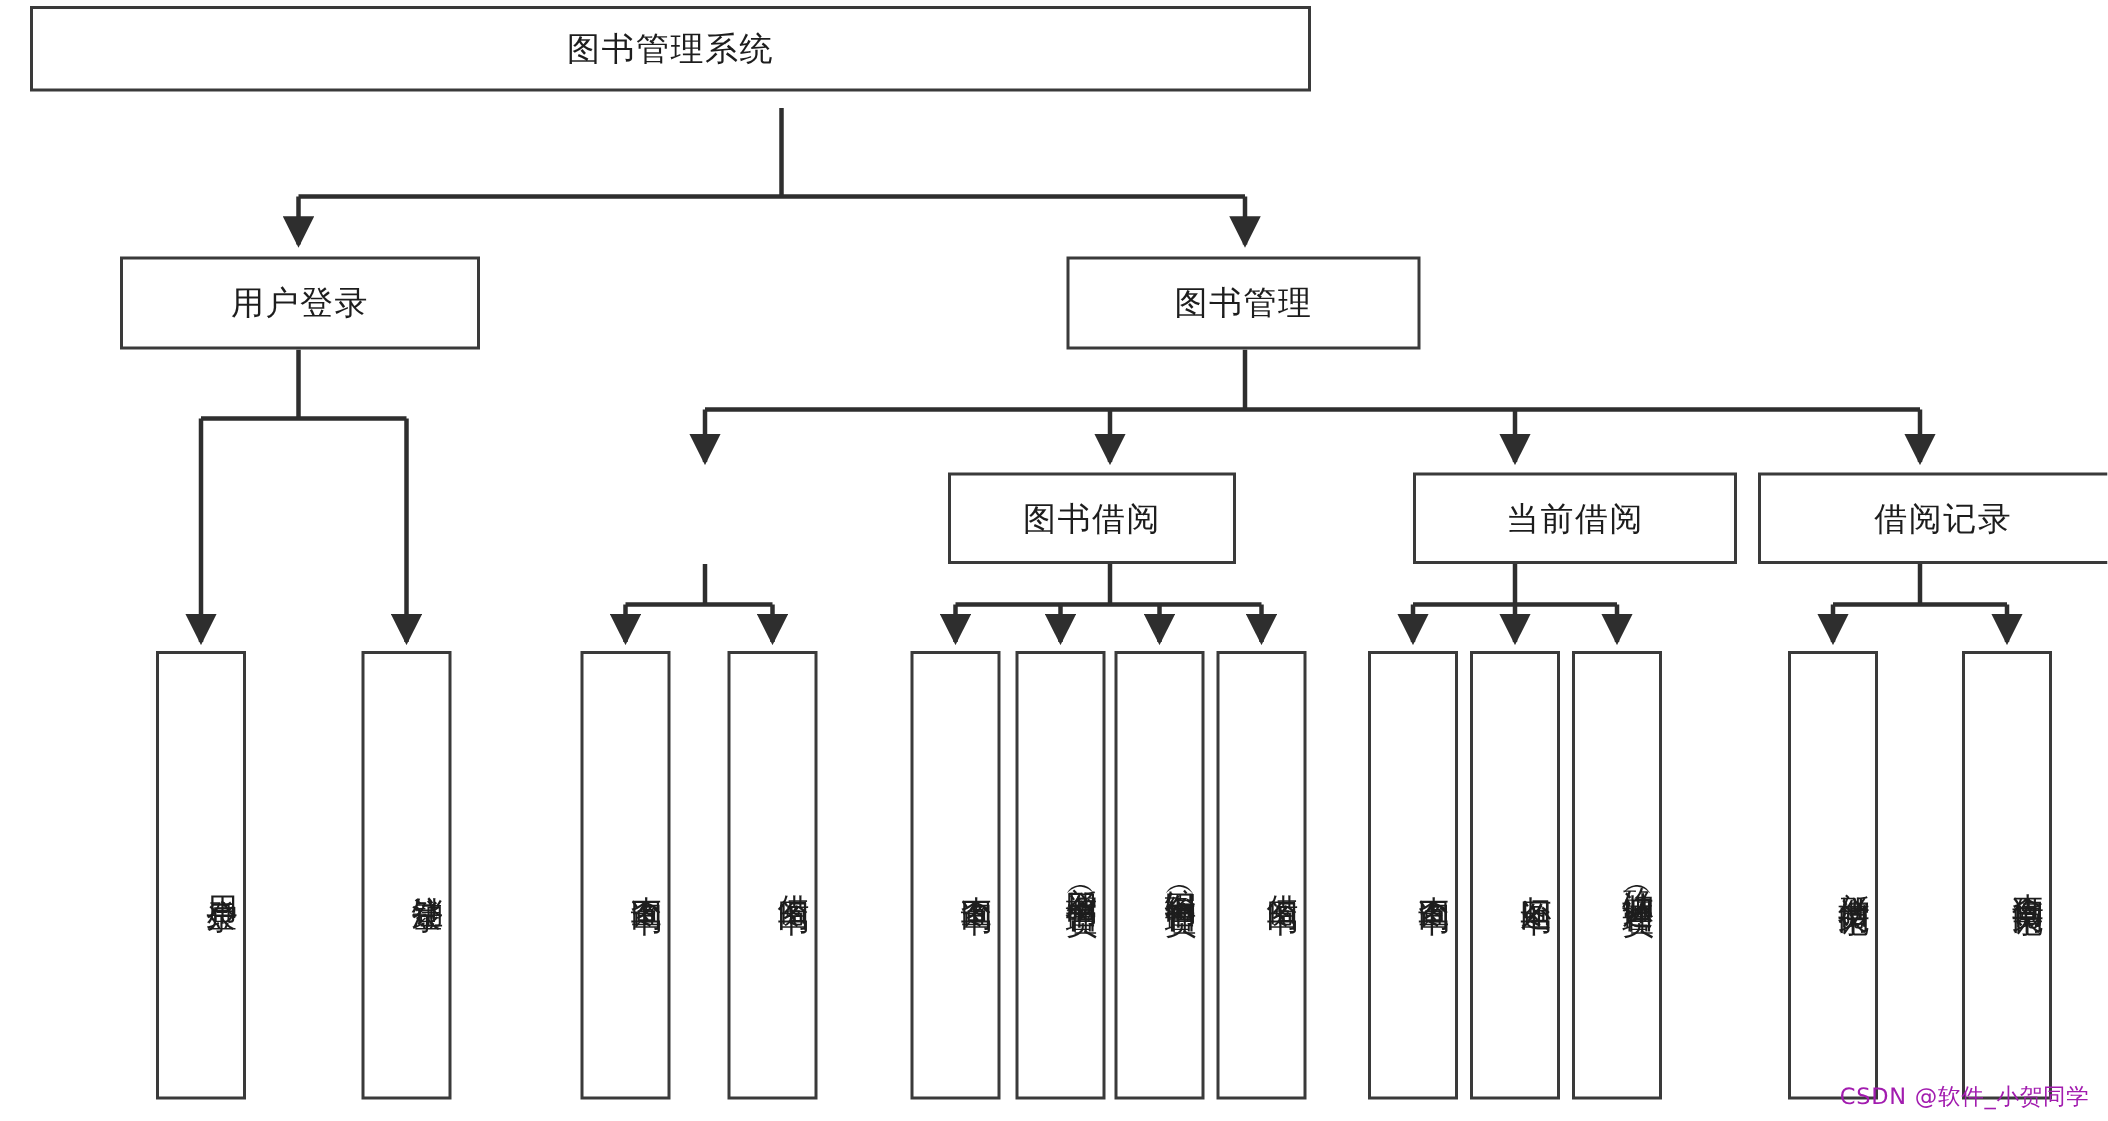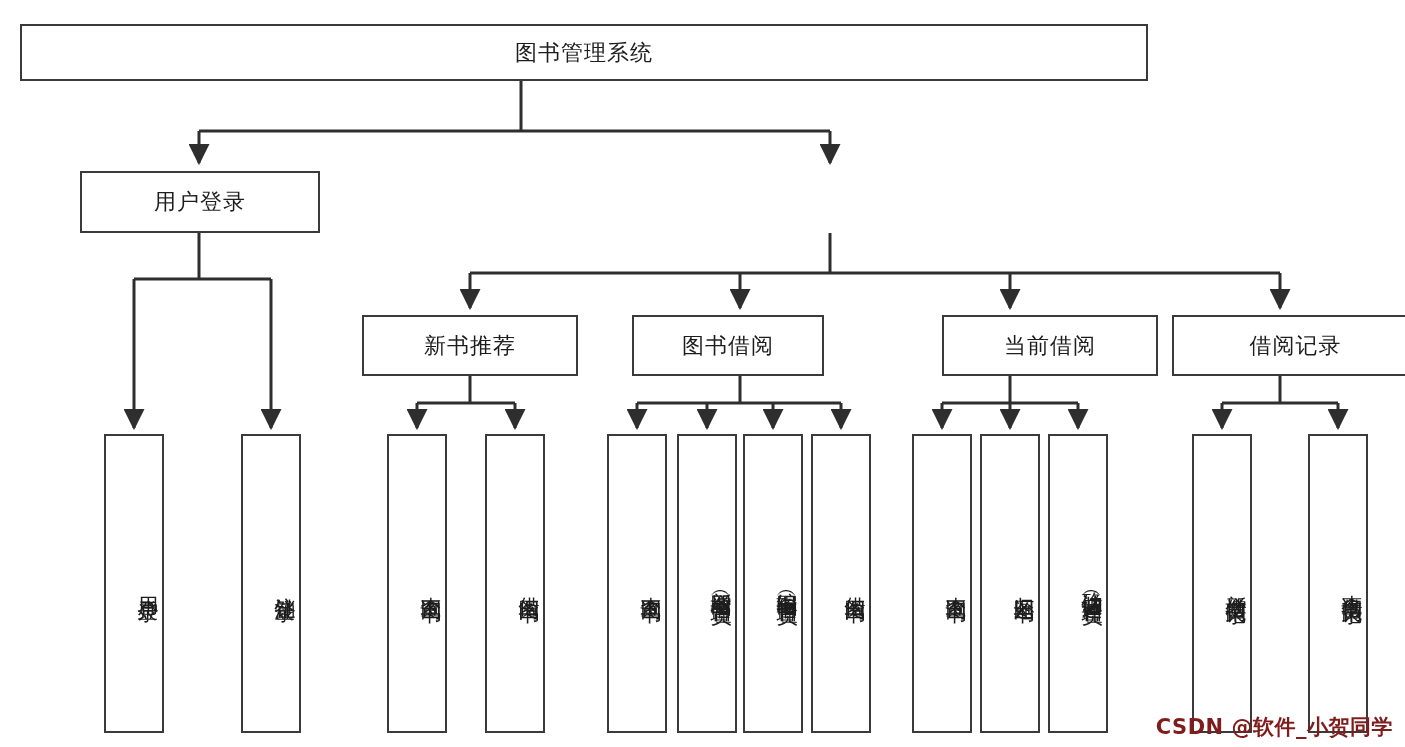--- a/index.html
+++ b/index.html
@@ -49,26 +49,25 @@
     align-items: flex-start;
     justify-content: center;
   }
   .node.v.toppad {
     align-items: flex-start;
   }
   #watermark {
     position: absolute;
     right: 12px;
     bottom: 6px;
-    font-size: 21px;
-    color: #7f1d1d;
+    font-size: 15px;
+    color: #a21caf;
     letter-spacing: 0.5px;
     z-index: 5;
     white-space: nowrap;
-    font-weight: bold;
   }
 </style>
 </head>
 <body>
 
 <div id="canvas">
 
   <svg id="edges" viewBox="0 0 1405 747" xmlns="http://www.w3.org/2000/svg">
     <defs>
       <marker id="arw" viewBox="0 0 10 10" refX="9" refY="5" markerWidth="7" markerHeight="7" orient="auto-start-reverse">
@@ -112,25 +111,25 @@
       <path d="M 1010 403 L 1010 428" marker-end="url(#arw)"></path>
       <path d="M 1078 403 L 1078 428" marker-end="url(#arw)"></path>
 
       <path d="M 1280 376 L 1280 403"></path>
       <path d="M 1222 403 L 1338 403"></path>
       <path d="M 1222 403 L 1222 428" marker-end="url(#arw)"></path>
       <path d="M 1338 403 L 1338 428" marker-end="url(#arw)"></path>
     </g>
   </svg>
 
-  <div class="node h" style="left:20px; top:24px; width:1128px; height:57px;">图书管理系统</div>
+  <div class="node h" style="left:20px; top:4px; width:854px; height:57px;">图书管理系统</div>
 
   <div class="node h" style="left:80px; top:171px; width:240px; height:62px;">用户登录</div>
+  <div class="node h" style="left:711px; top:171px; width:236px; height:62px;">图书管理</div>
 
-  <div class="node h" style="left:362px; top:315px; width:216px; height:61px;">新书推荐</div>
   <div class="node h" style="left:632px; top:315px; width:192px; height:61px;">图书借阅</div>
   <div class="node h" style="left:902px; top:315px; width:216px; height:61px;margin-left:40px;">当前借阅</div>
   <div class="node h" style="left:1172px; top:315px; width:247px; height:61px;">借阅记录</div>
 
   <div class="node v" style="left:104px; top:434px; width:60px; height:299px;">用户登录</div>
   <div class="node v" style="left:241px; top:434px; width:60px; height:299px;">注销登录</div>
 
   <div class="node v" style="left:387px; top:434px; width:60px; height:299px;">查询图书</div>
   <div class="node v" style="left:485px; top:434px; width:60px; height:299px;">借阅图书</div>
 

